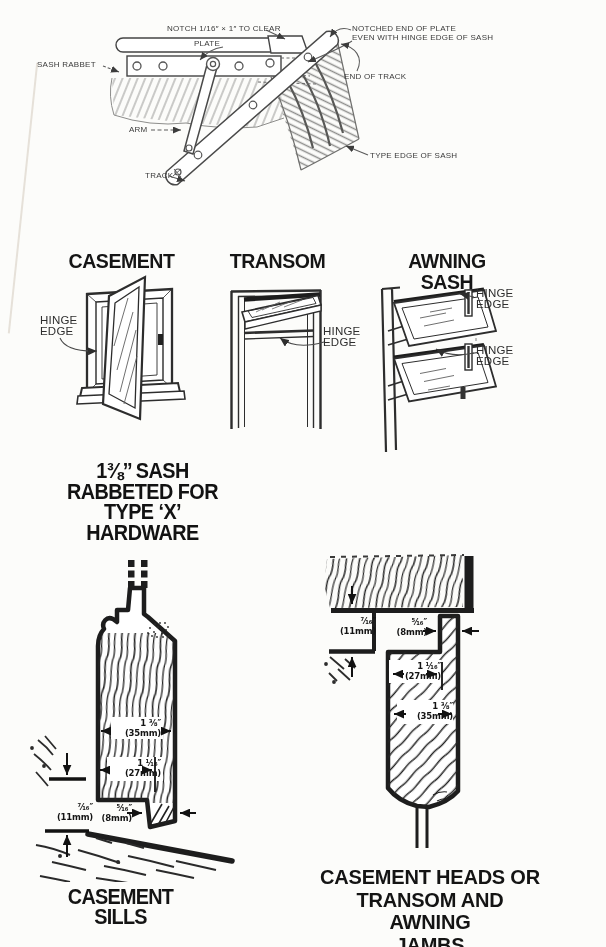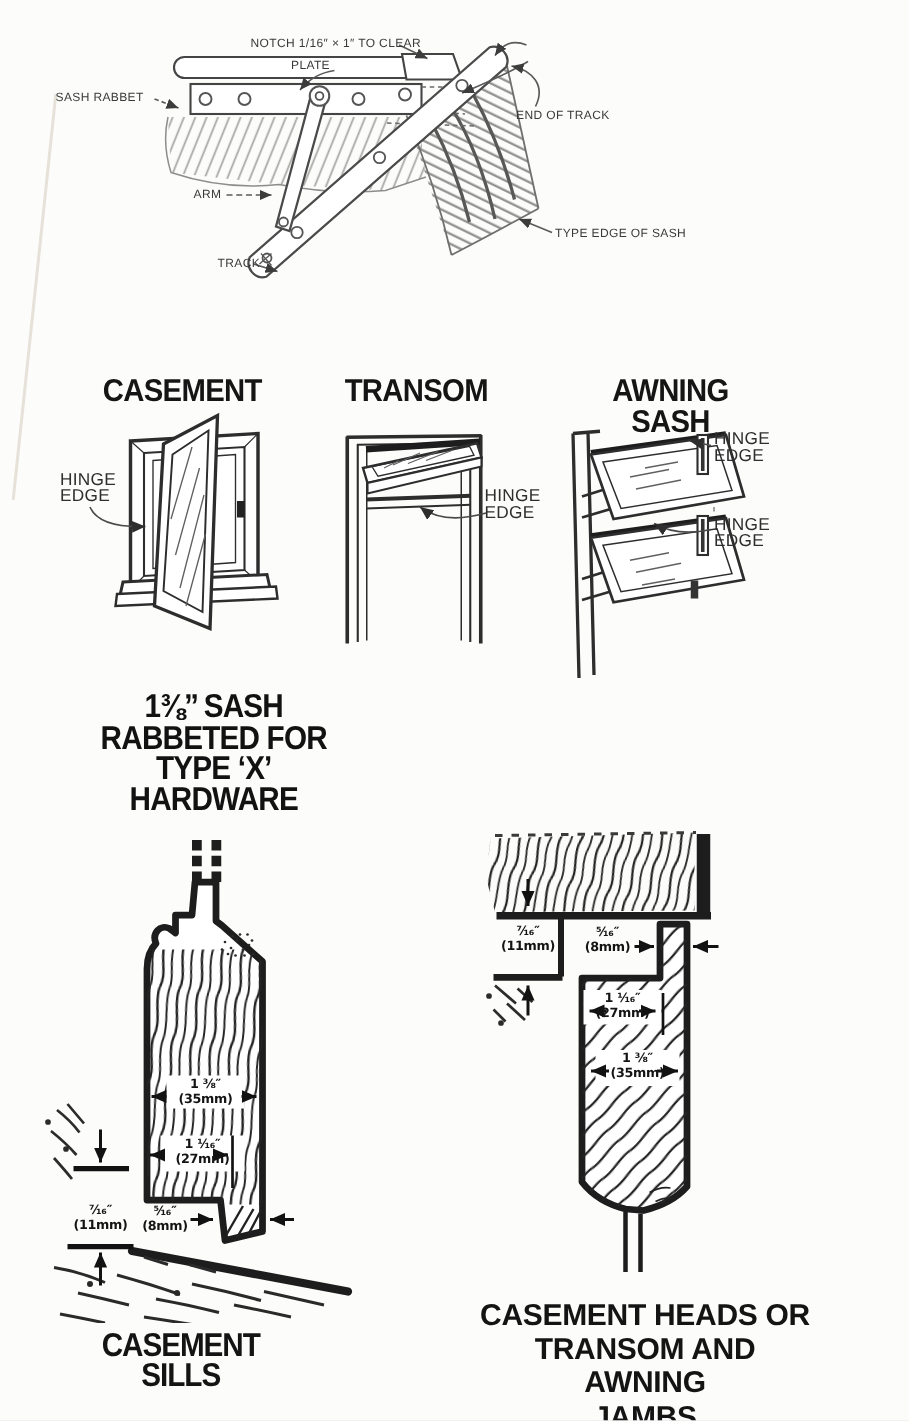--- a/index.html
+++ b/index.html
@@ -22,21 +22,21 @@
     letter-spacing:-.5px;color:#151515;text-align:center;
     transform:scaleX(.93);transform-origin:center;
   }
   .heading-line{
     position:absolute;left:55px;width:175px;text-align:center;
     font:700 22px/20.5px "Liberation Sans",sans-serif;letter-spacing:-.6px;
     color:#121212;transform:scaleX(.9);transform-origin:center;
   }
   .dim{
     position:absolute;font:700 8.5px/9.6px "DejaVu Sans",sans-serif;
-    color:#141414;text-align:center;white-space:pre-line;letter-spacing:-.2px;
+    color:#141414;text-align:right;white-space:pre-line;letter-spacing:-.2px;
   }
   .caption{
     position:absolute;text-align:center;color:#141414;white-space:pre-line;
   }
   .caption-sills{
     font:700 22px/19.5px "Liberation Sans",sans-serif;letter-spacing:-.8px;
     transform:scaleX(.9);transform-origin:center;
   }
   .caption-heads{
     font:700 20px/22.5px "Liberation Sans",sans-serif;letter-spacing:-.2px;
@@ -316,20 +316,22 @@
       <path d="M426,674 L437,674" marker-end="url(#mkD)"></path>
       <path d="M442,662 L442,690" stroke-width="1.8"></path>
       <path d="M406,714 L394,714" marker-end="url(#mkD)"></path>
       <path d="M438,714 L452,714" marker-end="url(#mkD)"></path>
     </g>
   </svg>
 
   <div class="lbl-sm" style="left:167px;top:25px;width:118px">NOTCH 1/16″ × 1″ TO CLEAR</div>
   <div class="lbl-sm" style="left:194px;top:40px">PLATE</div>
   <div class="lbl-sm" style="left:37px;top:61px">SASH RABBET</div>
+  <div class="lbl-sm" style="left:352px;top:25px;width:200px">NOTCHED END OF PLATE
+EVEN WITH HINGE EDGE OF SASH</div>
   <div class="lbl-sm" style="left:344px;top:73px">END OF TRACK</div>
   <div class="lbl-sm" style="left:129px;top:126px">ARM</div>
   <div class="lbl-sm" style="left:145px;top:172px">TRACK</div>
   <div class="lbl-sm" style="left:370px;top:152px;width:180px">TYPE EDGE OF SASH</div>
 
   <div class="title" style="left:59px;top:250px;width:125px">CASEMENT</div>
   <div class="title" style="left:225px;top:250px;width:105px">TRANSOM</div>
   <div class="title" style="left:376px;top:250px;width:142px">AWNING SASH</div>
 
   <div class="lbl-md" style="left:40px;top:315px;width:44px">HINGE

